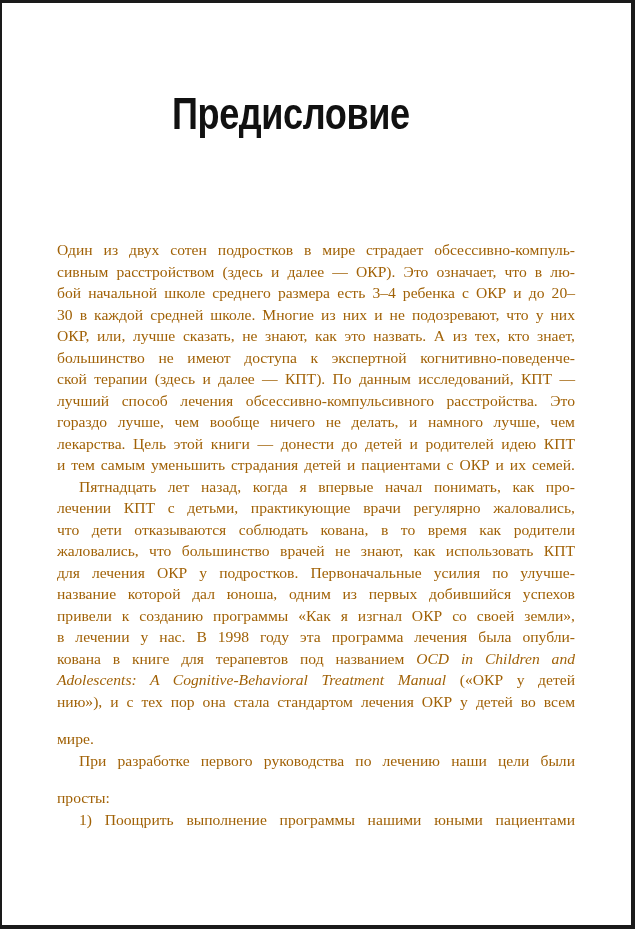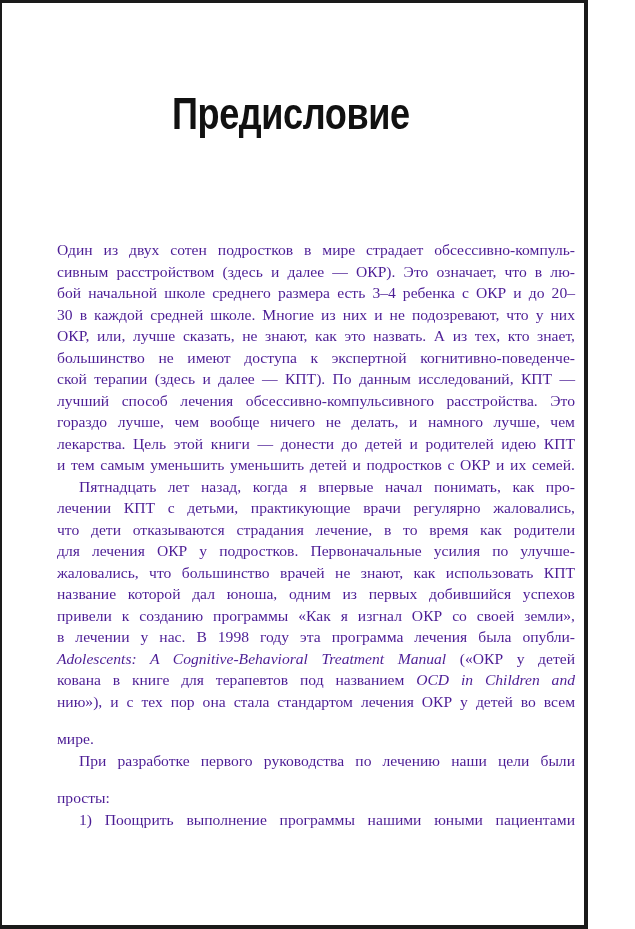--- a/index.html
+++ b/index.html
@@ -1,18 +1,18 @@
 <!DOCTYPE html>
 <html lang="ru"><head>
 <meta charset="utf-8">
 <style>
   html, body { margin: 0; padding: 0; background: #ffffff; }
   .page {
     position: relative;
-    width: 588px;
+    width: 635px;
     height: 929px;
     box-sizing: border-box;
     background: #ffffff;
     border-style: solid;
     border-color: #1a1a1a;
     border-width: 3px 4px 4px 2px; 
     overflow: hidden;
   }
   h1.title {
     margin: 89px 0 0 170px;
@@ -26,21 +26,21 @@
     transform: scaleX(0.82);
     transform-origin: 0 50%;
     white-space: nowrap;
   }
   .textcol {
     margin: 103px 0 0 55px;
     width: 518px;
     font-family: "Liberation Serif", "DejaVu Serif", serif;
     font-size: 15.6px;
     line-height: 21.5px;
-    color: #4c1d95;
+    color: #a16207;
   }
   .para { margin: 0; padding: 0; }
   .line {
     text-align: justify;
     text-align-last: justify;
     text-justify: inter-word;
     white-space: nowrap;
     height: 21.5px;
   }
   .line.last { text-align-last: left; margin-top: 16px; }
@@ -57,33 +57,33 @@
         <div class="line"><span>Один из двух сотен подростков в мире страдает обсессивно-компуль-</span></div>
         <div class="line"><span>сивным расстройством (здесь и далее — ОКР). Это означает, что в лю-</span></div>
         <div class="line"><span>бой начальной школе среднего размера есть 3–4 ребенка с ОКР и до 20–</span></div>
         <div class="line"><span>30 в каждой средней школе. Многие из них и не подозревают, что у них</span></div>
         <div class="line"><span>ОКР, или, лучше сказать, не знают, как это назвать. А из тех, кто знает,</span></div>
         <div class="line"><span>большинство не имеют доступа к экспертной когнитивно-поведенче-</span></div>
         <div class="line"><span>ской терапии (здесь и далее — КПТ). По данным исследований, КПТ —</span></div>
         <div class="line"><span>лучший способ лечения обсессивно-компульсивного расстройства. Это</span></div>
         <div class="line"><span>гораздо лучше, чем вообще ничего не делать, и намного лучше, чем</span></div>
         <div class="line"><span>лекарства. Цель этой книги — донести до детей и родителей идею КПТ</span></div>
-        <div class="line"><span>и тем самым уменьшить уменьшить детей и подростков с ОКР и их семей.</span></div>
+        <div class="line"><span>и тем самым уменьшить страдания детей и пациентами с ОКР и их семей.</span></div>
       </div>
       <div class="para">
         <div class="line indent"><span>Пятнадцать лет назад, когда я впервые начал понимать, как про-</span></div>
         <div class="line"><span>лечении КПТ с детьми, практикующие врачи регулярно жаловались,</span></div>
-        <div class="line"><span>что дети отказываются страдания лечение, в то время как родители</span></div>
+        <div class="line"><span>что дети отказываются соблюдать кована, в то время как родители</span></div>
+        <div class="line"><span>жаловались, что большинство врачей не знают, как использовать КПТ</span></div>
         <div class="line"><span>для лечения ОКР у подростков. Первоначальные усилия по улучше-</span></div>
-        <div class="line"><span>жаловались, что большинство врачей не знают, как использовать КПТ</span></div>
         <div class="line"><span>название которой дал юноша, одним из первых добившийся успехов</span></div>
         <div class="line"><span>привели к созданию программы «Как я изгнал ОКР со своей земли»,</span></div>
         <div class="line"><span>в лечении у нас. В 1998 году эта программа лечения была опубли-</span></div>
+        <div class="line"><span>кована в книге для терапевтов под названием </span><span class="it">OCD in Children and</span></div>
         <div class="line"><span class="it">Adolescents: A Cognitive-Behavioral Treatment Manual</span><span> («ОКР у детей</span></div>
-        <div class="line"><span>кована в книге для терапевтов под названием </span><span class="it">OCD in Children and</span></div>
         <div class="line"><span>нию»), и с тех пор она стала стандартом лечения ОКР у детей во всем</span></div>
         <div class="line last"><span>мире.</span></div>
       </div>
       <div class="para">
         <div class="line indent"><span>При разработке первого руководства по лечению наши цели были</span></div>
         <div class="line last"><span>просты:</span></div>
       </div>
       <div class="para">
         <div class="line indent"><span>1) Поощрить выполнение программы нашими юными пациентами</span></div>
       </div>

